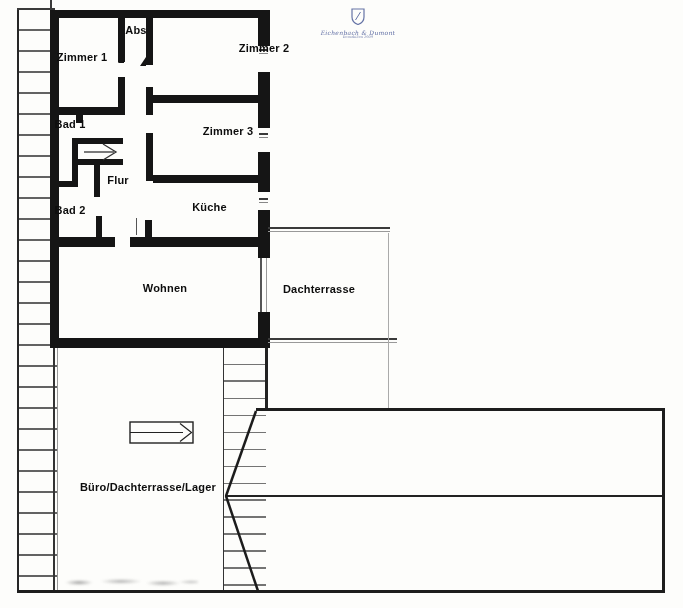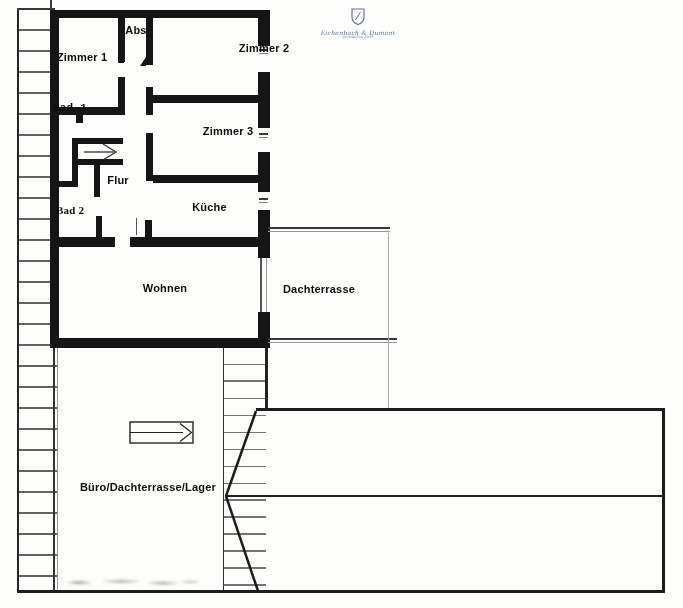--- a/index.html
+++ b/index.html
@@ -120,23 +120,23 @@
     <line x1="130" y1="432.5" x2="183" y2="432.5" stroke="#222" stroke-width="1.2"></line>
     <polyline points="180,423.5 191.5,432.5 180,441.5" fill="none" stroke="#222" stroke-width="1.2"></polyline>
     <path d="M124,54 L118,63 L124,63 Z" fill="#151515"></path>
     <path d="M146,57 L140,66 L146,66 Z" fill="#151515"></path>
   </svg>
 
   <div class="room-label" style="left:82px;top:57px;">Zimmer 1</div>
   <div class="room-label" style="left:216px;top:48px;margin-left:48px;">Zimmer 2</div>
   <div class="room-label" style="left:136px;top:30px;">Abs</div>
   <div class="room-label" style="left:201px;top:131px;margin-left:27px;">Zimmer 3</div>
-  <div class="room-label" style="left:70px;top:108px;font-family:Liberation Mono, monospace;">Bad 1</div>
+  <div class="room-label" style="left:70px;top:124px;">Bad 1</div>
   <div class="room-label" style="left:118px;top:180px;">Flur</div>
-  <div class="room-label" style="left:70px;top:210px;font-family:Liberation Serif, serif;">Bad 2</div>
+  <div class="room-label" style="left:70px;top:210px;">Bad 2</div>
   <div class="room-label" style="left:191px;top:207px;padding-left:37px;">Küche</div>
   <div class="room-label" style="left:126px;top:288px;margin-left:39px;">Wohnen</div>
   <div class="room-label" style="left:319px;top:289px;">Dachterrasse</div>
   <div class="room-label" style="left:148px;top:487px;">Büro/Dachterrasse/Lager</div>
 
   <div class="logo">
     <svg width="14" height="17" viewBox="0 0 14 17">
       <path d="M1,1 H13 V9 C13,13 10,15.5 7,16.5 C4,15.5 1,13 1,9 Z" fill="none" stroke="#6674a6" stroke-width="1.2"></path>
       <line x1="4.5" y1="12" x2="9.5" y2="4" stroke="#6674a6" stroke-width="1"></line>
     </svg>

